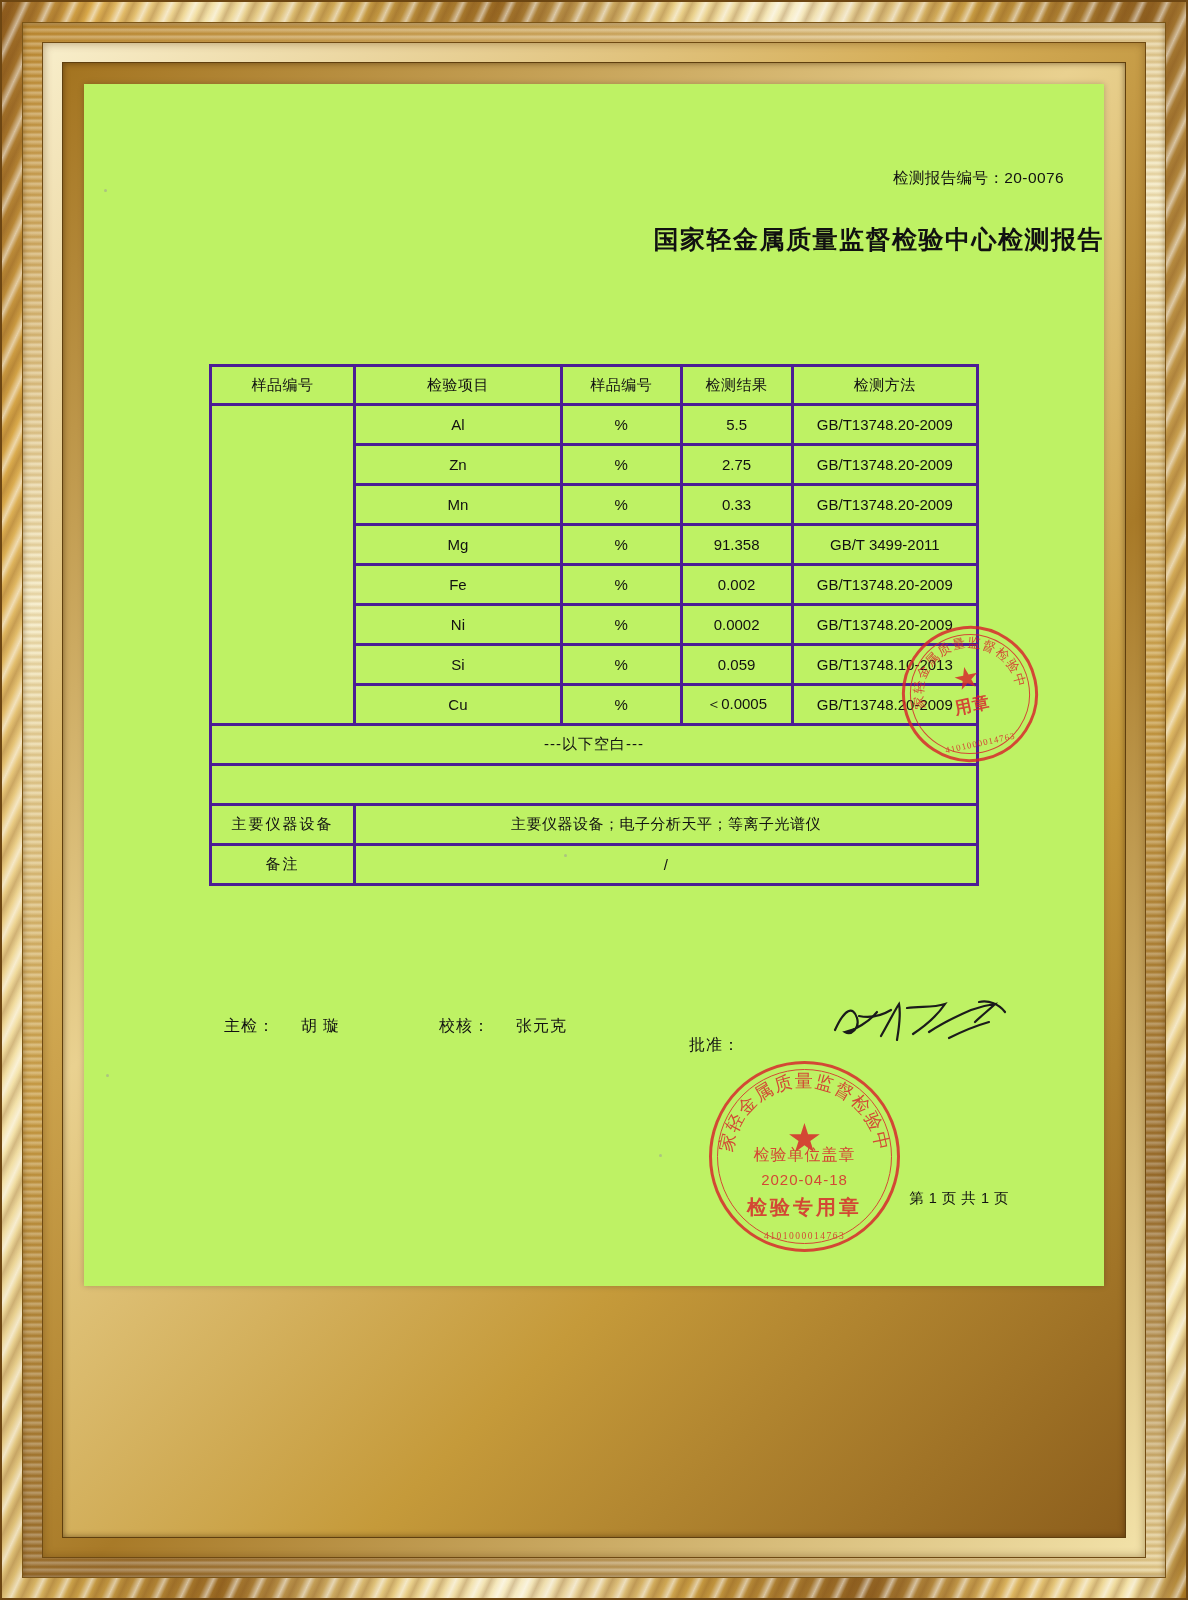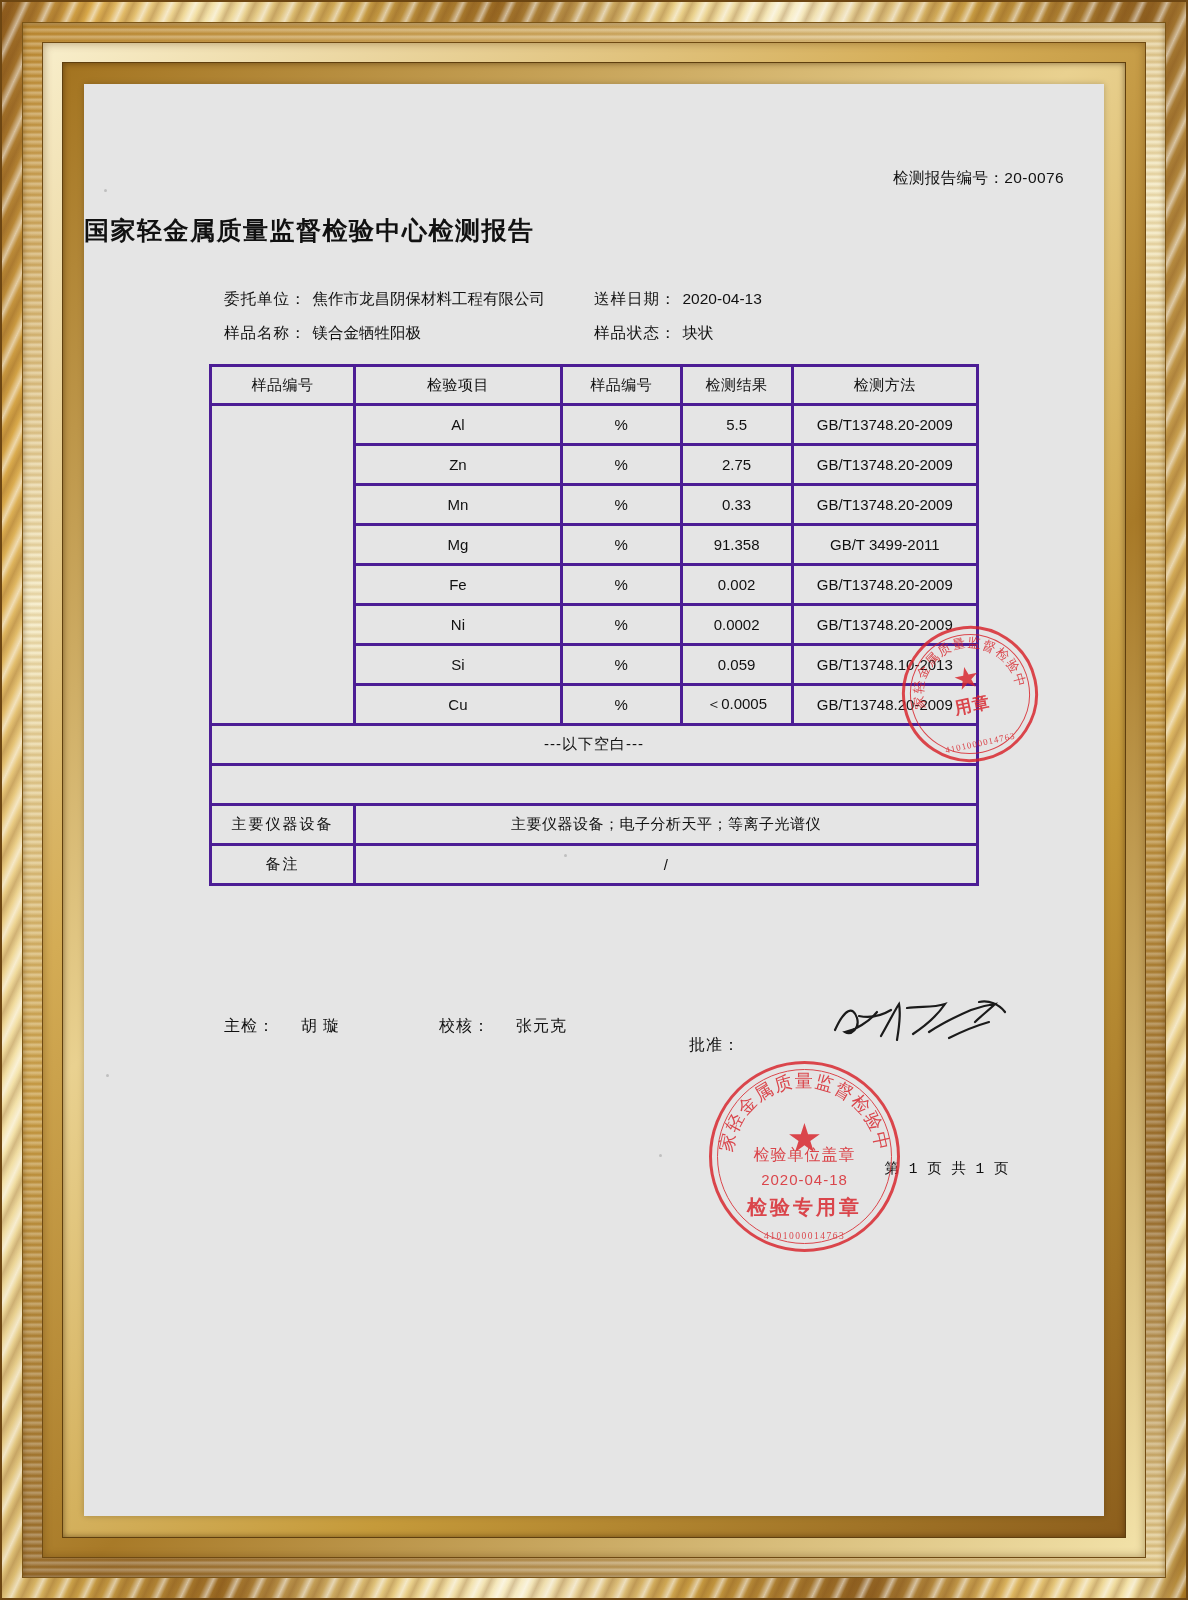--- a/index.html
+++ b/index.html
@@ -60,22 +60,22 @@
   .frame-inner-lip {
     left: 62px; top: 62px; right: 62px; bottom: 62px;
     background: linear-gradient(135deg, #a3731f 0%, #e9d190 40%, #c59a3a 70%, #8c5e1c 100%);
     border: 1px solid #5f3f0e;
     box-shadow: inset 0 0 6px rgba(60,35,5,0.6);
   }
   
   .paper {
     position: absolute;
     left: 84px; top: 84px;
-    width: 1020px; height: 1432px;
-    background: #e5e5e5;
+    width: 1020px; height: 1202px;
+    background: #bef264;
     box-shadow: 0 0 6px rgba(0,0,0,0.22);
     overflow: hidden;
   }
 
   
   .doc {
     position: absolute;
     left: 0; top: 0;
     width: 1020px; height: 1432px;
     color: #111;
@@ -84,22 +84,22 @@
     position: absolute;
     right: 40px;
     top: 84px;
     font-size: 15.5px;
     letter-spacing: 0.4px;
     white-space: nowrap;
   }
   .doc-title {
     position: absolute;
     left: 0; right: 0;
-    top: 130px;
-    text-align: left;
+    top: 139px;
+    text-align: right;
     font-family: "Liberation Serif", serif;
     font-weight: bold;
     font-size: 25px;
     letter-spacing: 1.5px;
   }
 
   .meta {
     position: absolute;
     left: 140px;
     top: 205px;
@@ -191,24 +191,23 @@
     left: 745px;
     top: 912px;
     width: 190px;
     height: 60px;
     pointer-events: none;
   }
 
   .page-no {
     position: absolute;
     right: 95px;
-    top: 1075px;
+    top: 1105px;
     font-size: 14.5px;
     letter-spacing: 0.5px;
-    font-family: Liberation Mono, monospace;
   }
 
   
   .stamp {
     position: absolute;
     border-radius: 50%;
     border: 3px solid #d8232a;
     color: #d8232a;
     opacity: 0.82;
     pointer-events: none;
@@ -303,42 +302,20 @@
       <div class="speck" style="left:22px;top:990px;"></div>
       <div class="speck" style="left:480px;top:770px;"></div>
       <div class="speck" style="left:575px;top:1070px;"></div>
 
       <div class="report-no">
         <span>检测报告编号：</span><span>20-0076</span>
       </div>
 
       <div class="doc-title">国家轻金属质量监督检验中心检测报告</div>
 
-      <div class="meta">
-        <div class="meta-row">
-          <div class="meta-cell left">
-            <span class="meta-label">委托单位：</span>
-            <span class="meta-value">焦作市龙昌阴保材料工程有限公司</span>
-          </div>
-          <div class="meta-cell">
-            <span class="meta-label">送样日期：</span>
-            <span class="meta-value">2020-04-13</span>
-          </div>
-        </div>
-        <div class="meta-row">
-          <div class="meta-cell left">
-            <span class="meta-label">样品名称：</span>
-            <span class="meta-value">镁合金牺牲阳极</span>
-          </div>
-          <div class="meta-cell">
-            <span class="meta-label">样品状态：</span>
-            <span class="meta-value">块状</span>
-          </div>
-        </div>
-      </div>
 
       <table class="tbl">
         <thead>
           <tr>
             <th class="c-sample">样品编号</th>
             <th class="c-item">检验项目</th>
             <th class="c-unit">样品编号</th>
             <th class="c-result">检测结果</th>
             <th class="c-method">检测方法</th>
           </tr>

